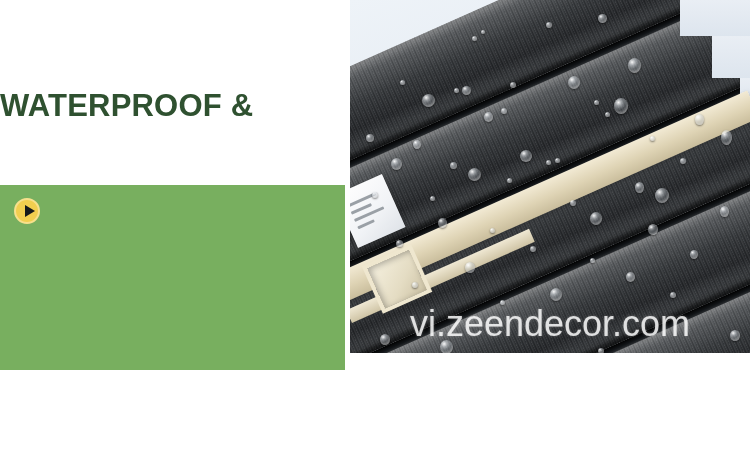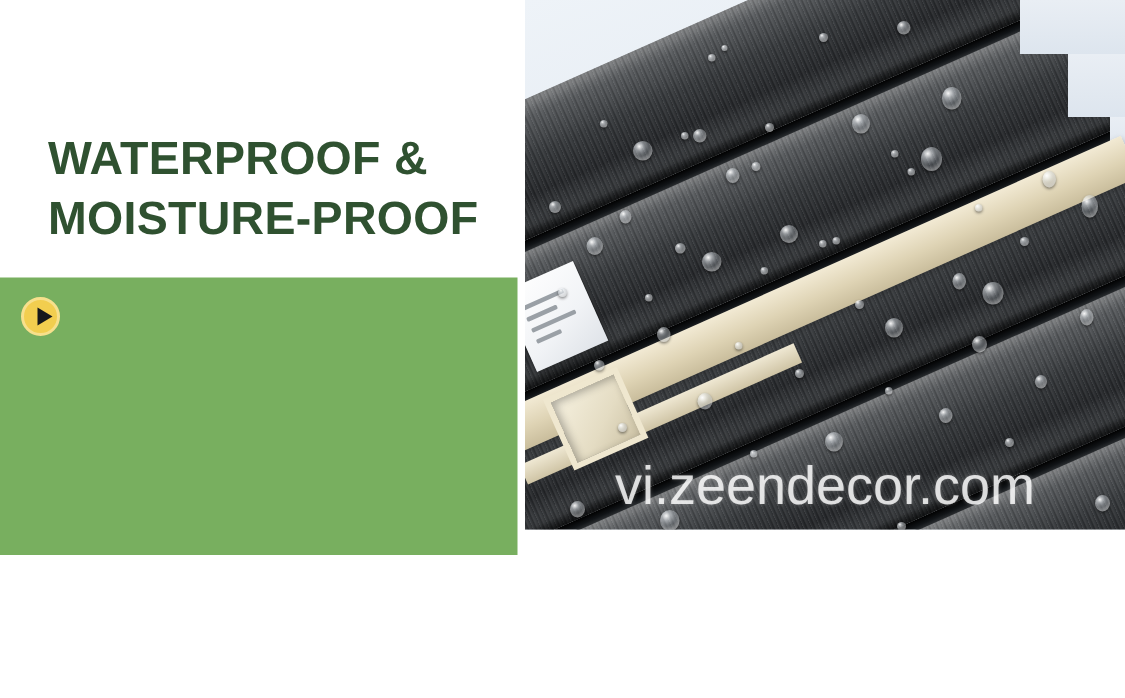--- a/index.html
+++ b/index.html
@@ -182,21 +182,21 @@
   
   .left-col {
     position: absolute;
     left: 0;
     top: 0;
     width: 350px;
     height: 465px;
   }
   .headline {
     position: absolute;
-    left: 32px;
+    left: 0;
     top: 86px;
     width: 400px;
     margin: 0;
     color: #2f5130;
     font-size: 31px;
     font-weight: bold;
     line-height: 1.28;
     letter-spacing: 0.2px;
     white-space: nowrap;
   }
@@ -337,21 +337,20 @@
       <span class="drop" style="left:260px;top:392px;width:5px;height:5px;"></span>
     </div>
 
     <div class="watermark">vi.zeendecor.com</div>
   </div>
 
   <div class="left-col">
 
     <h1 class="headline">
       <span class="hl-line">WATERPROOF &amp;</span>
-      <span class="hl-line">MOISTURE-PROOF</span>
     </h1>
 
     <div class="green-card">
       <span class="play-badge">
         <span class="tri"></span>
       </span>
     </div>
 
   </div>
 </div>

